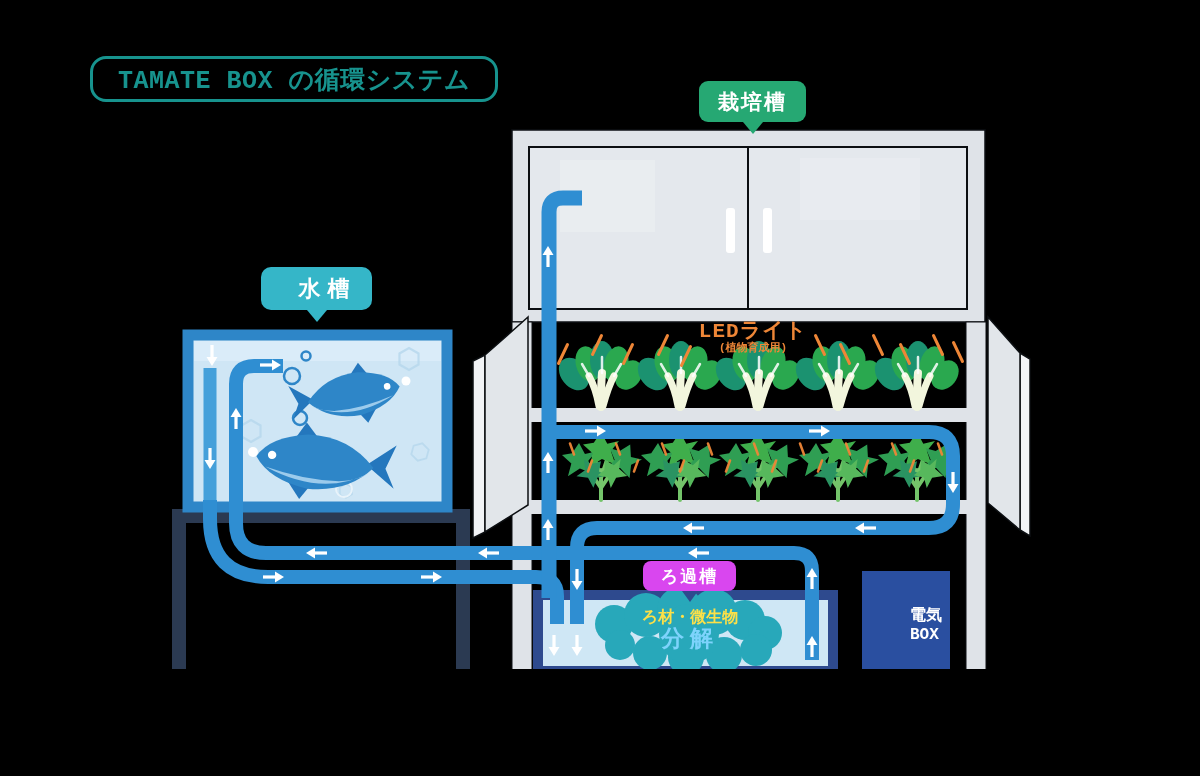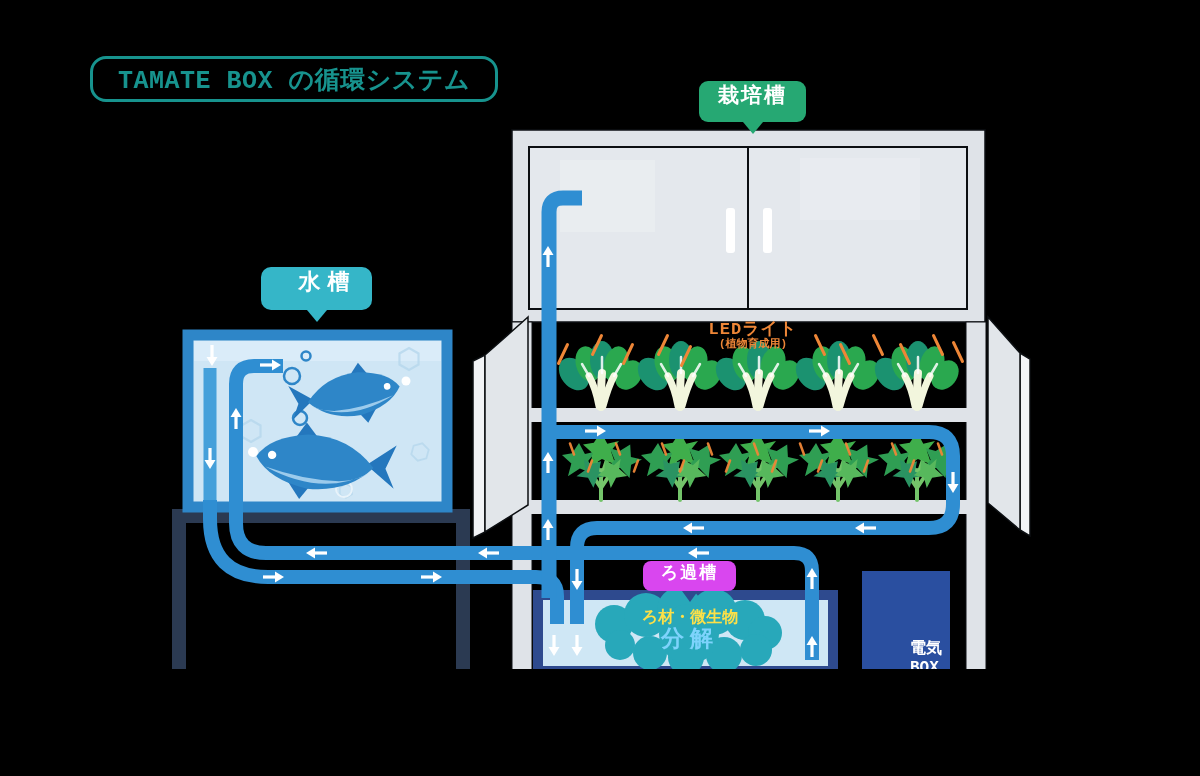--- a/index.html
+++ b/index.html
@@ -3,36 +3,36 @@
 <meta charset="utf-8">
 <style>
   html,body{margin:0;padding:0;background:#000;}
   .stage{position:relative;width:1200px;height:669px;background:#000;overflow:hidden;
          font-family:Liberation Mono, monospace;}
   .stage svg{position:absolute;left:0;top:0;}
   .ov{position:absolute;box-sizing:border-box;}
   .title-box{left:90px;top:56px;width:408px;height:46px;border:3px solid #17938e;border-radius:16px;
     color:#17938e;font-size:25px;font-weight:bold;letter-spacing:.5px;
     display:flex;align-items:center;justify-content:center;}
-  .bubble{display:flex;justify-content:center;color:#fff;font-weight:bold;}
+  .bubble{display:flex;align-items:center;justify-content:center;color:#fff;font-weight:bold;}
   .bubble:after{content:"";position:absolute;top:100%;left:50%;transform:translateX(-50%);
     border-left:10px solid transparent;border-right:10px solid transparent;}
   .lbl-green{left:699px;top:81px;width:107px;height:41px;background:#26a873;border-radius:9px;font-size:21px;letter-spacing:2px;}
   .lbl-green:after{border-top:12px solid #26a873;}
   .lbl-teal{left:261px;top:267px;width:111px;height:43px;background:#35b6c8;border-radius:10px;font-size:22px;letter-spacing:7px;padding-left:22px;}
   .lbl-teal:after{border-top:12px solid #35b6c8;}
   .lbl-navy{left:643px;top:561px;width:93px;height:30px;background:#d946ef;border-radius:8px;font-size:17px;letter-spacing:2px;}
   .lbl-navy:after{border-top:11px solid #2e4a8e;border-left-width:8px;border-right-width:8px;}
   .led-text{left:685px;top:321px;width:136px;text-align:center;color:#ee8637;line-height:1.05;}
-  .led-text .l1{font-size:17px;font-weight:bold;letter-spacing:1px;}
+  .led-text .l1{font-size:21px;font-weight:bold;letter-spacing:1px;}
   .led-text .l2{font-size:11px;font-weight:bold;}
   .cloud-text{left:598px;top:609px;width:184px;text-align:center;line-height:1.15;}
   .cloud-text .l1{color:#fde047;font-size:16px;font-weight:bold;}
   .cloud-text .l2{color:#7dd3fc;font-size:23px;font-weight:bold;letter-spacing:6px;}
-  .denki-text{left:862px;top:571px;width:88px;height:106px;display:flex;align-items:flex-end;justify-content:center;
+  .denki-text{left:862px;top:571px;width:88px;height:106px;display:flex;align-items:center;justify-content:center;
     color:#fff;font-size:16px;font-weight:bold;padding-left:48px;}
 </style>
 </head>
 <body>
 
 <div class="stage">
 
 <svg width="1200" height="776" viewBox="0 0 1200 776">
   <defs>
     <g id="ar">

